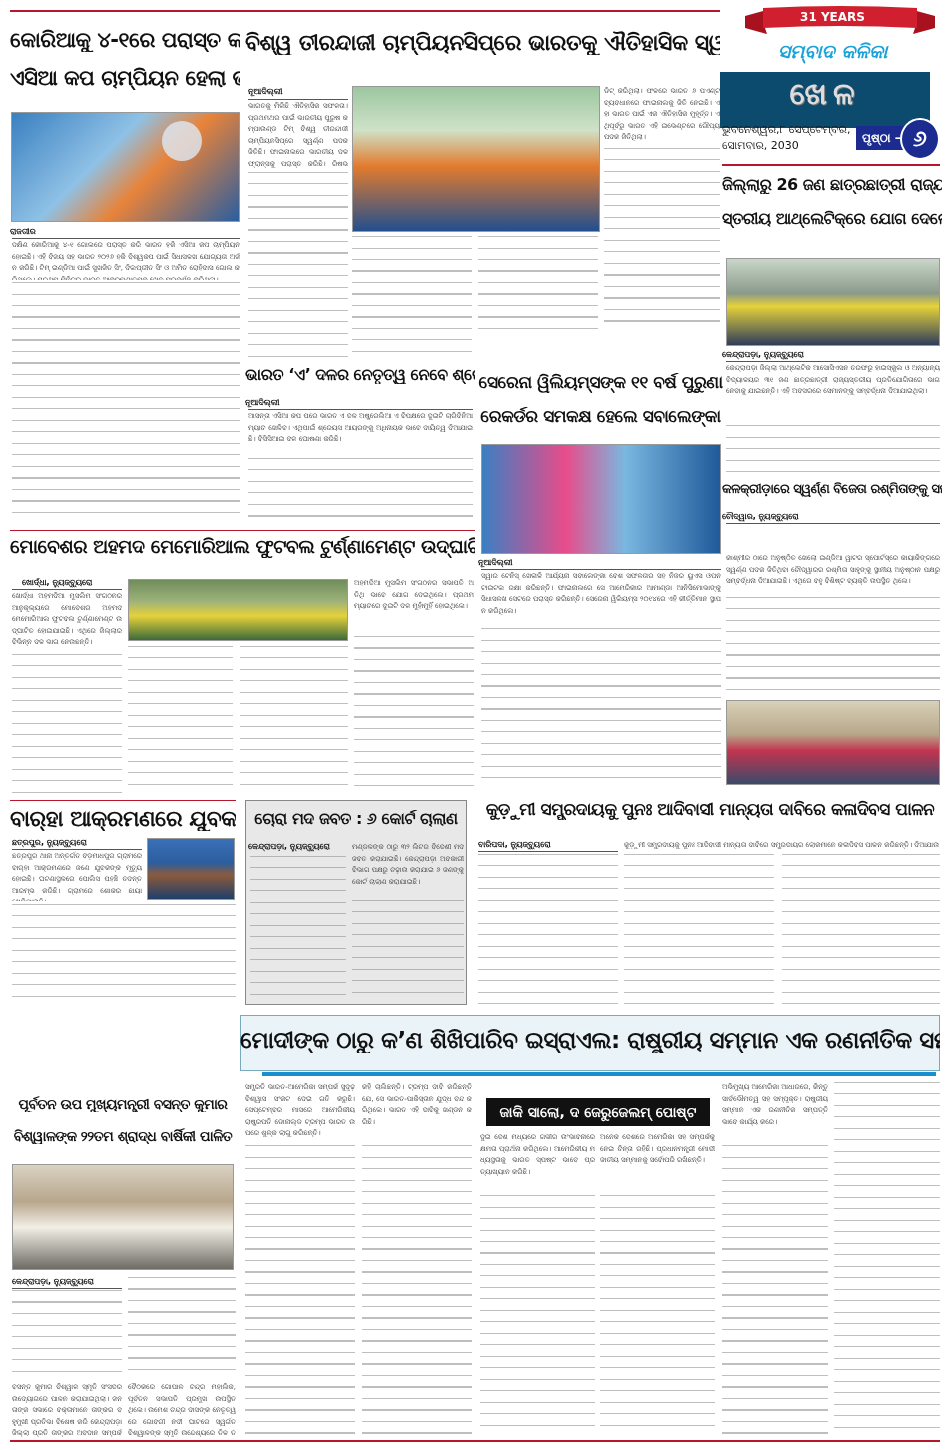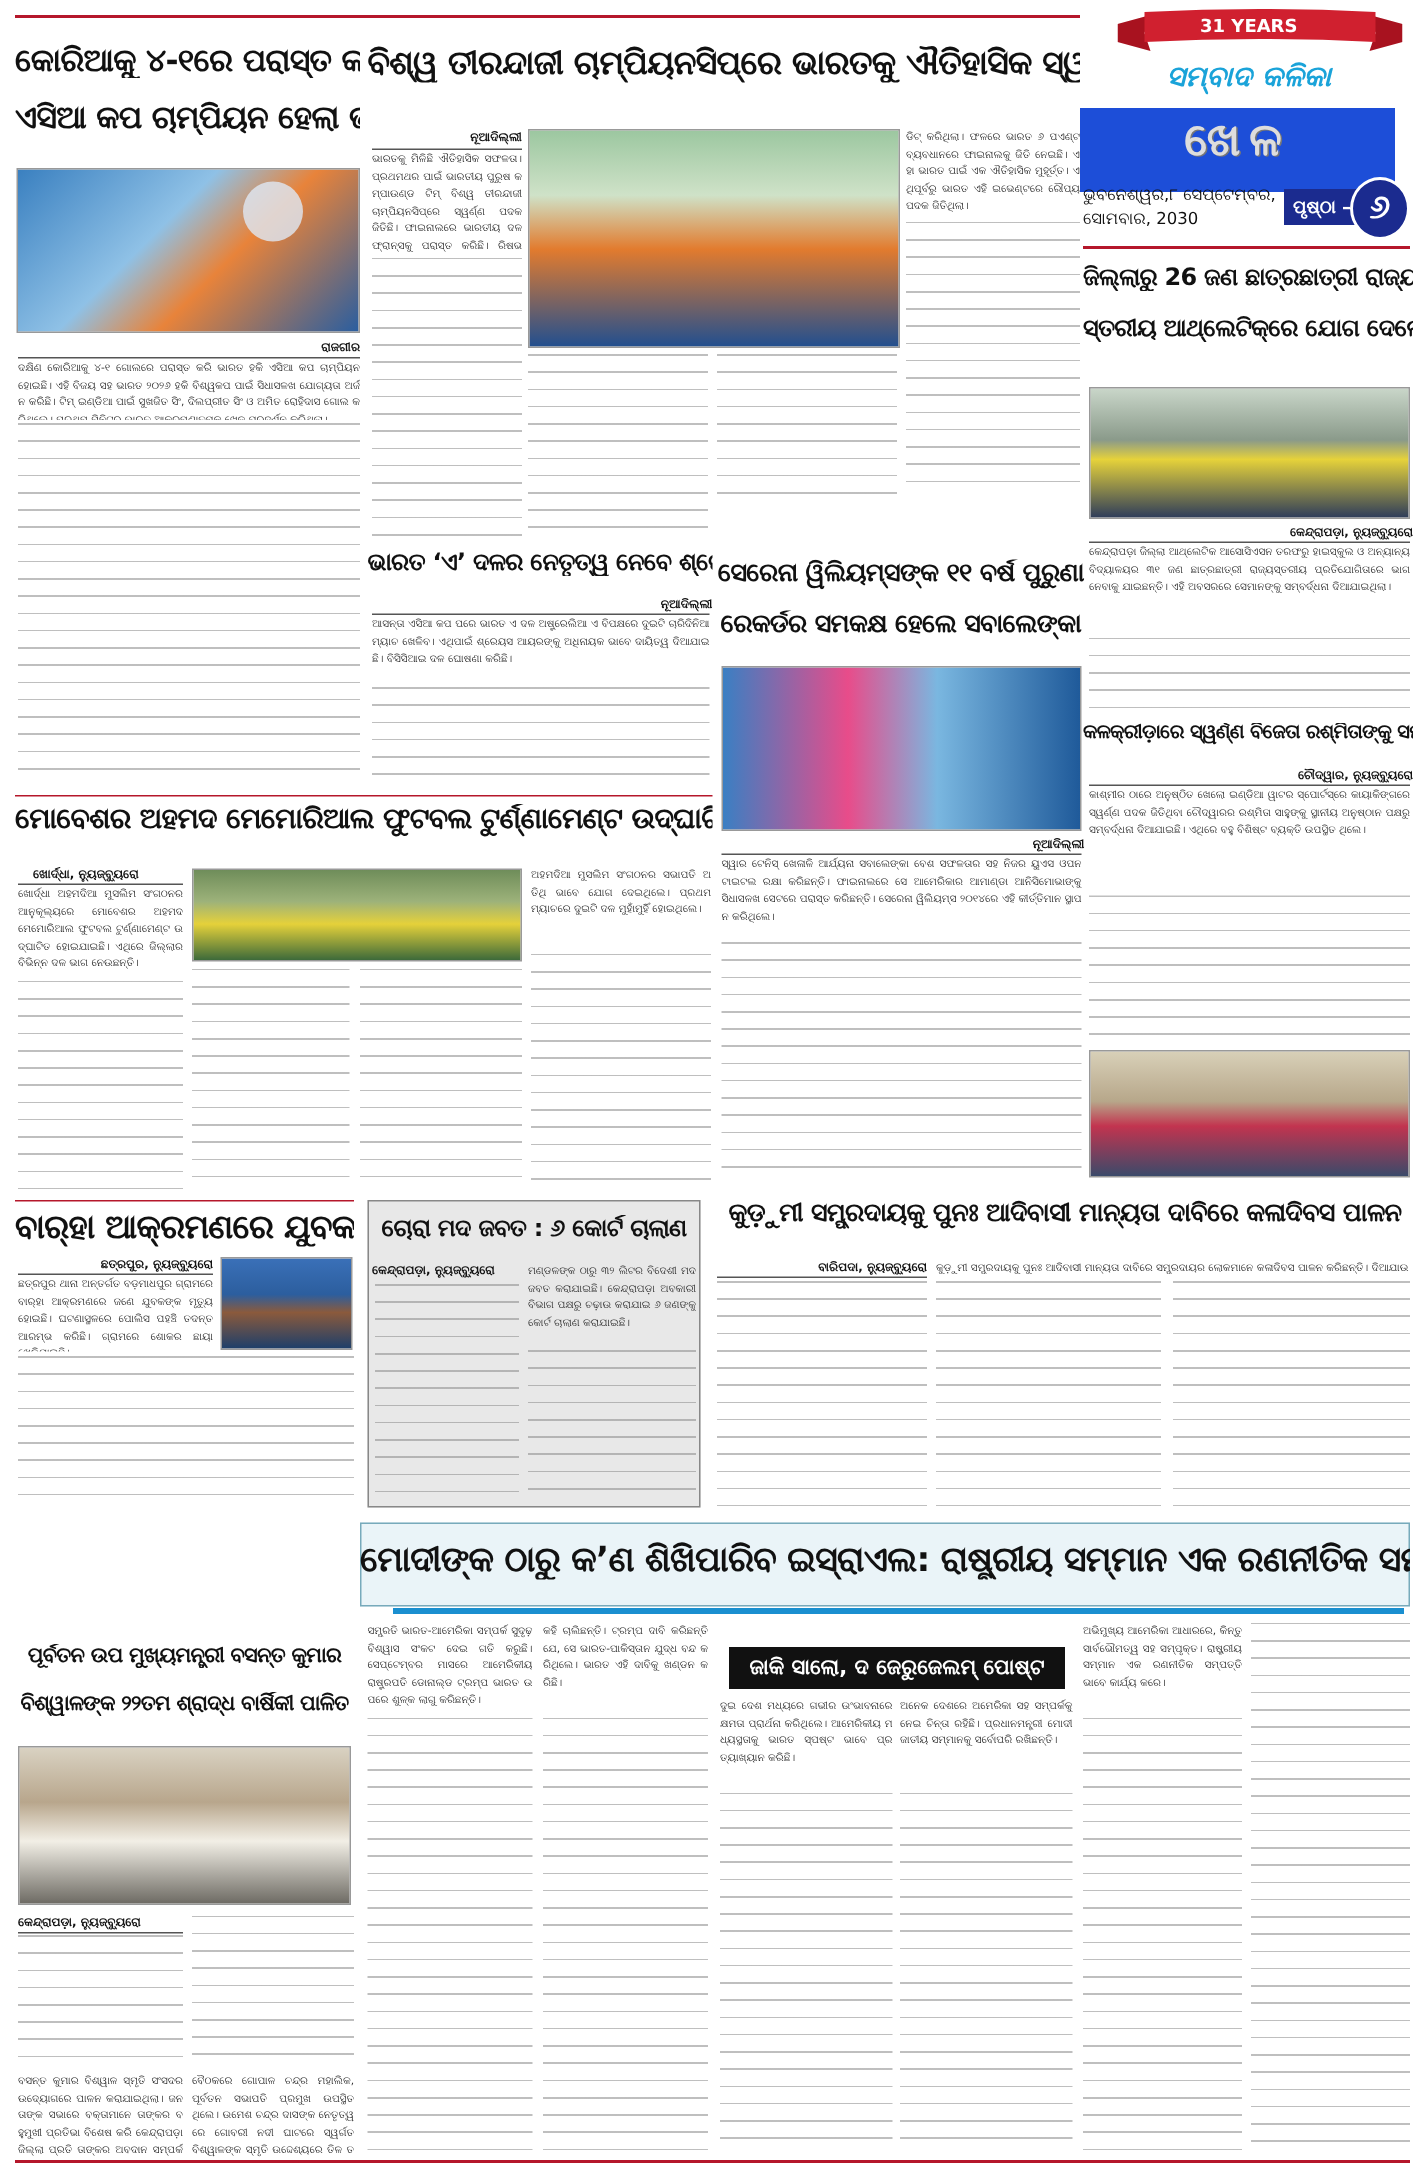--- a/index.html
+++ b/index.html
@@ -1,30 +1,30 @@
 <!DOCTYPE html>
 <html><head>
 <meta charset="utf-8">
 <style>
 *{box-sizing:border-box;margin:0;padding:0}
 body{width:945px;height:1450px;background:#fff;font-family:"DejaVu Sans",sans-serif;color:#111;position:relative;overflow:hidden}
 .abs{position:absolute}
 .topline{left:10px;top:10px;width:710px;height:2px;background:#b5172b}
 .hl{font-family:"DejaVu Sans",sans-serif;font-weight:bold;color:#111;text-align:center;line-height:1.15;letter-spacing:-0.5px;overflow:hidden;white-space:nowrap}
-.dl{font-size:8px;font-weight:bold;text-align:right;color:#111;white-space:nowrap;overflow:hidden}
+.dl{font-size:8px;font-weight:bold;text-align:left;color:#111;white-space:nowrap;overflow:hidden}
 .body{font-size:7px;line-height:11.5px;color:#333;text-align:justify;overflow:hidden;word-break:break-all}
 .photo{border:1px solid #999;overflow:hidden}
 .rule{height:1px;background:#555}
 .redrule{height:2px;background:#b5172b}
 .lines{background:repeating-linear-gradient(to bottom,#8a8a8a 0,#8a8a8a 1px,transparent 1px,transparent 11.5px);opacity:.55}
 
 .ribbon{left:745px;top:6px;width:190px;height:30px}
 .years{left:720px;top:10px;width:225px;text-align:center;color:#fff;font-weight:bold;font-size:12px;z-index:2}
 .brand{left:720px;top:40px;width:225px;text-align:center;color:#1aa3d9;font-weight:bold;font-size:19px;font-style:italic}
-.blackbar{left:720px;top:72px;width:210px;height:56px;background:#1d4ed8}
+.blackbar{left:720px;top:72px;width:210px;height:56px;background:#0c4a6e}
 .blackbar .tx{color:#ddd;font-size:30px;font-weight:bold;letter-spacing:6px;text-align:center;line-height:44px;text-shadow:1px 1px 0 #777}
 .dateline{left:722px;top:122px;width:130px;font-size:11px;font-weight:normal;line-height:16px}
 .pagebadge{left:856px;top:126px;width:62px;height:24px;background:#1b2b8f;color:#fff;font-weight:bold;font-size:12px;line-height:24px;padding-left:6px}
 .pagecircle{left:900px;top:118px;width:40px;height:42px;border-radius:50%;background:#1b2b8f;border:2px solid #fff;color:#fff;font-weight:bold;font-size:22px;text-align:center;line-height:38px}
 .box{border:1px solid #888;background:#e8e8e8}
 .lightbluebox{border:1px solid #7ab;background:#eaf4f8}
 .blueunder{height:4px;background:#1a8fd0}
 .blackband{background:#111;color:#fff;font-weight:bold;text-align:center}
 </style>
 </head>
@@ -89,21 +89,21 @@
 <div class="abs hl" style="left:722px;top:210px;width:220px;font-size:16px">ସ୍ତରୀୟ ଆଥ୍‌ଲେଟିକ୍‌ରେ ଯୋଗ ଦେଲେ</div>
 <div class="abs photo" style="left:726px;top:258px;width:214px;height:88px;background:linear-gradient(180deg,#c9d6c9 0%,#8a9a8a 40%,#e6d23a 55%,#2f3d5a 100%)"></div>
 <div class="abs dl" style="left:722px;top:350px;width:220px">କେନ୍ଦ୍ରାପଡ଼ା, ନ୍ୟୁଜ୍‌ବ୍ୟୁରୋ</div>
 <div class="abs rule" style="left:726px;top:361px;width:214px"></div>
 <div class="abs body" style="left:726px;top:363px;width:214px;height:60px">କେନ୍ଦ୍ରାପଡ଼ା ଜିଲ୍ଲା ଆଥ୍‌ଲେଟିକ ଆସୋସିଏସନ ତରଫରୁ ହାଇସ୍କୁଲ ଓ ଅନ୍ୟାନ୍ୟ ବିଦ୍ୟାଳୟର ୩୧ ଜଣ ଛାତ୍ରଛାତ୍ରୀ ରାଜ୍ୟସ୍ତରୀୟ ପ୍ରତିଯୋଗିତାରେ ଭାଗ ନେବାକୁ ଯାଇଛନ୍ତି। ଏହି ଅବସରରେ ସେମାନଙ୍କୁ ସମ୍ବର୍ଦ୍ଧନା ଦିଆଯାଇଥିଲା।</div>
 <div class="abs lines" style="left:726px;top:425px;width:214px;height:50px"></div>
 
 <div class="abs hl" style="left:722px;top:482px;width:220px;font-size:13px">କଳକ୍ରୀଡ଼ାରେ ସ୍ୱର୍ଣ୍ଣ ବିଜେତା ରଶ୍ମିତାଙ୍କୁ ସମ୍ବର୍ଦ୍ଧନା</div>
 <div class="abs dl" style="left:722px;top:512px;width:220px">ଚୌଦ୍ୱାର, ନ୍ୟୁଜ୍‌ବ୍ୟୁରୋ</div>
 <div class="abs rule" style="left:726px;top:523px;width:214px"></div>
-<div class="abs body" style="left:726px;top:525px;width:214px;height:70px">କାଶ୍ମୀର ଠାରେ ଅନୁଷ୍ଠିତ ଖେଲୋ ଇଣ୍ଡିଆ ୱାଟର ସ୍ପୋର୍ଟସ୍‌ରେ କାୟାକିଙ୍ଗରେ ସ୍ୱର୍ଣ୍ଣ ପଦକ ଜିତିଥିବା ଚୌଦ୍ୱାରର ରଶ୍ମିତା ସାହୁଙ୍କୁ ସ୍ଥାନୀୟ ଅନୁଷ୍ଠାନ ପକ୍ଷରୁ ସମ୍ବର୍ଦ୍ଧନା ଦିଆଯାଇଛି। ଏଥିରେ ବହୁ ବିଶିଷ୍ଟ ବ୍ୟକ୍ତି ଉପସ୍ଥିତ ଥିଲେ।</div>
+<div class="abs body" style="left:726px;top:553px;width:214px;height:70px">କାଶ୍ମୀର ଠାରେ ଅନୁଷ୍ଠିତ ଖେଲୋ ଇଣ୍ଡିଆ ୱାଟର ସ୍ପୋର୍ଟସ୍‌ରେ କାୟାକିଙ୍ଗରେ ସ୍ୱର୍ଣ୍ଣ ପଦକ ଜିତିଥିବା ଚୌଦ୍ୱାରର ରଶ୍ମିତା ସାହୁଙ୍କୁ ସ୍ଥାନୀୟ ଅନୁଷ୍ଠାନ ପକ୍ଷରୁ ସମ୍ବର୍ଦ୍ଧନା ଦିଆଯାଇଛି। ଏଥିରେ ବହୁ ବିଶିଷ୍ଟ ବ୍ୟକ୍ତି ଉପସ୍ଥିତ ଥିଲେ।</div>
 <div class="abs lines" style="left:726px;top:597px;width:214px;height:100px"></div>
 <div class="abs photo" style="left:726px;top:700px;width:214px;height:85px;background:linear-gradient(180deg,#d8d0b8 0%,#b7a78a 40%,#c2344f 60%,#3b4a6a 100%)"></div>
 
 <div class="abs redrule" style="left:10px;top:530px;width:465px;height:1px"></div>
 <div class="abs hl" style="left:10px;top:536px;width:465px;font-size:19px">ମୋବେଶର ଅହମଦ ମେମୋରିଆଲ ଫୁଟବଲ ଟୁର୍ଣ୍ଣାମେଣ୍ଟ ଉଦ୍‌ଘାଟିତ</div>
 <div class="abs dl" style="left:10px;top:578px;width:110px;text-align:left;padding-left:12px">ଖୋର୍ଦ୍ଧା, ନ୍ୟୁଜ୍‌ବ୍ୟୁରୋ</div>
 <div class="abs rule" style="left:12px;top:589px;width:110px"></div>
 <div class="abs body" style="left:12px;top:591px;width:110px;height:60px">ଖୋର୍ଦ୍ଧା ଅହମଦିଆ ମୁସଲିମ ସଂଗଠନର ଆନୁକୂଲ୍ୟରେ ମୋବେଶର ଅହମଦ ମେମୋରିଆଲ ଫୁଟବଲ ଟୁର୍ଣ୍ଣାମେଣ୍ଟ ଉଦ୍‌ଘାଟିତ ହୋଇଯାଇଛି। ଏଥିରେ ଜିଲ୍ଲାର ବିଭିନ୍ନ ଦଳ ଭାଗ ନେଉଛନ୍ତି।</div>
 <div class="abs lines" style="left:12px;top:654px;width:110px;height:140px"></div>
 <div class="abs photo" style="left:128px;top:579px;width:220px;height:62px;background:linear-gradient(180deg,#6f8d5a 0%,#9db27a 35%,#e5d13a 60%,#3d6a3a 100%)"></div>

